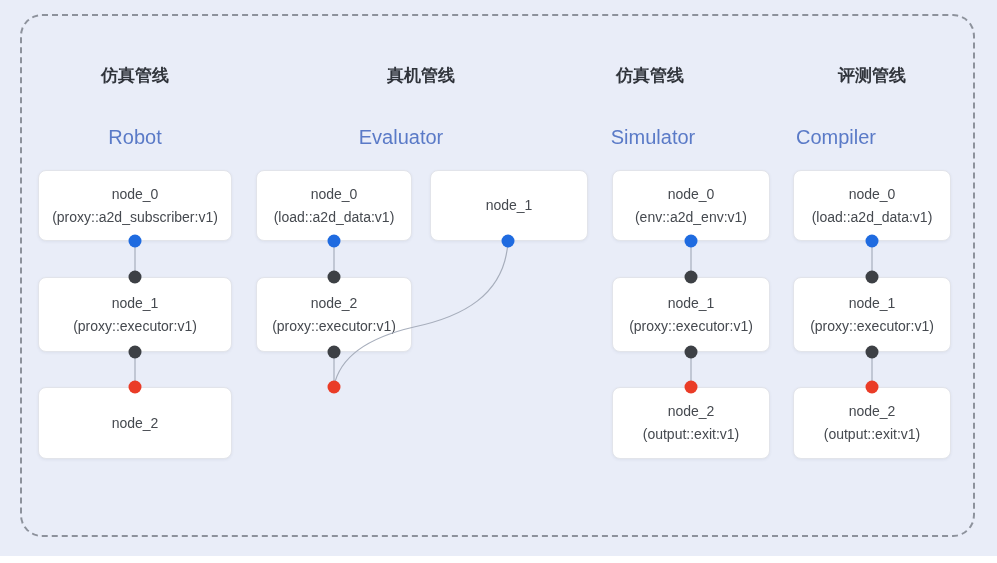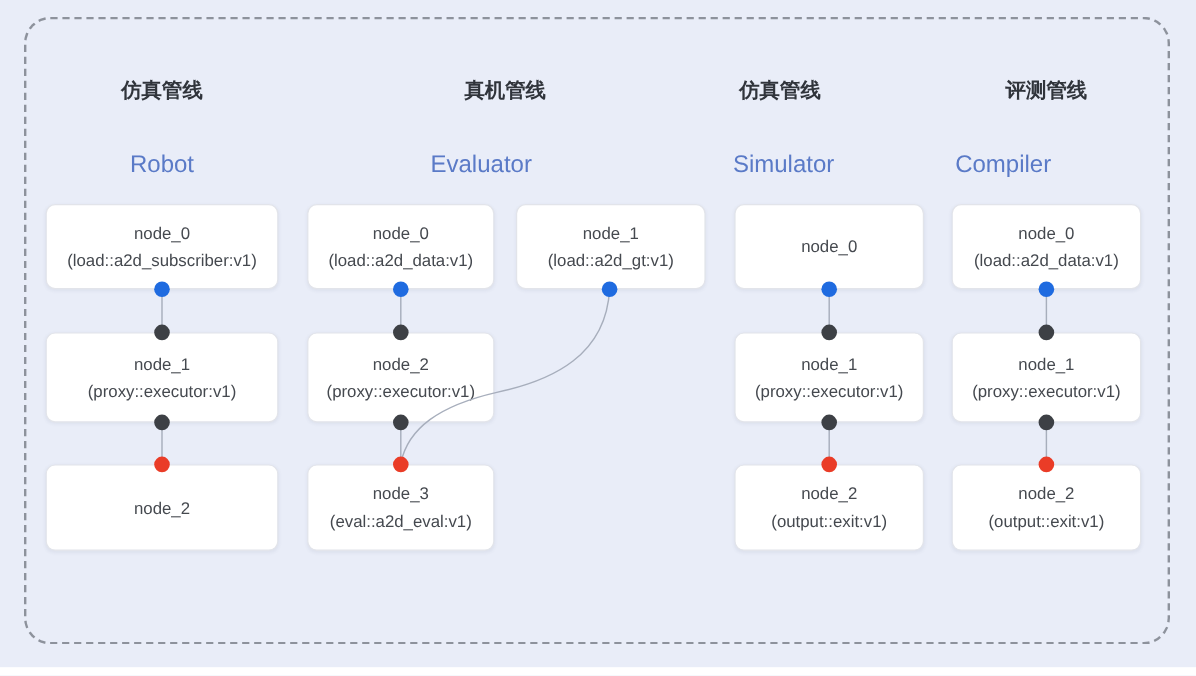--- a/index.html
+++ b/index.html
@@ -78,49 +78,45 @@
   <div class="title-zh" style="left:650px">仿真管线</div>
   <div class="title-zh" style="left:872px">评测管线</div>
 
   <div class="title-en" style="left:135px">Robot</div>
   <div class="title-en" style="left:401px">Evaluator</div>
   <div class="title-en" style="left:653px">Simulator</div>
   <div class="title-en" style="left:836px">Compiler</div>
 
   <div class="node" style="left:38px;top:170px;width:194px;height:71px">
     <div class="node-name">node_0</div>
-    <div class="node-type">(load::a2d_subscriber:v1)</div>
+    <div class="node-type">(proxy::a2d_subscriber:v1)</div>
   </div>
   <div class="node" style="left:38px;top:277px;width:194px;height:75px">
     <div class="node-name">node_1</div>
     <div class="node-type">(proxy::executor:v1)</div>
   </div>
   <div class="node" style="left:38px;top:387px;width:194px;height:72px">
     <div class="node-name">node_2</div>
   </div>
 
   <div class="node" style="left:256px;top:170px;width:156px;height:71px">
     <div class="node-name">node_0</div>
     <div class="node-type">(load::a2d_data:v1)</div>
   </div>
   <div class="node" style="left:430px;top:170px;width:158px;height:71px">
     <div class="node-name">node_1</div>
-    <div class="node-type">(load::a2d_gt:v1)</div>
   </div>
   <div class="node" style="left:256px;top:277px;width:156px;height:75px">
     <div class="node-name">node_2</div>
     <div class="node-type">(proxy::executor:v1)</div>
   </div>
-  <div class="node" style="left:256px;top:387px;width:156px;height:72px">
-    <div class="node-name">node_3</div>
-    <div class="node-type">(eval::a2d_eval:v1)</div>
-  </div>
 
   <div class="node" style="left:612px;top:170px;width:158px;height:71px">
     <div class="node-name">node_0</div>
+    <div class="node-type">(env::a2d_env:v1)</div>
   </div>
   <div class="node" style="left:612px;top:277px;width:158px;height:75px">
     <div class="node-name">node_1</div>
     <div class="node-type">(proxy::executor:v1)</div>
   </div>
   <div class="node" style="left:612px;top:387px;width:158px;height:72px">
     <div class="node-name">node_2</div>
     <div class="node-type">(output::exit:v1)</div>
   </div>
 

